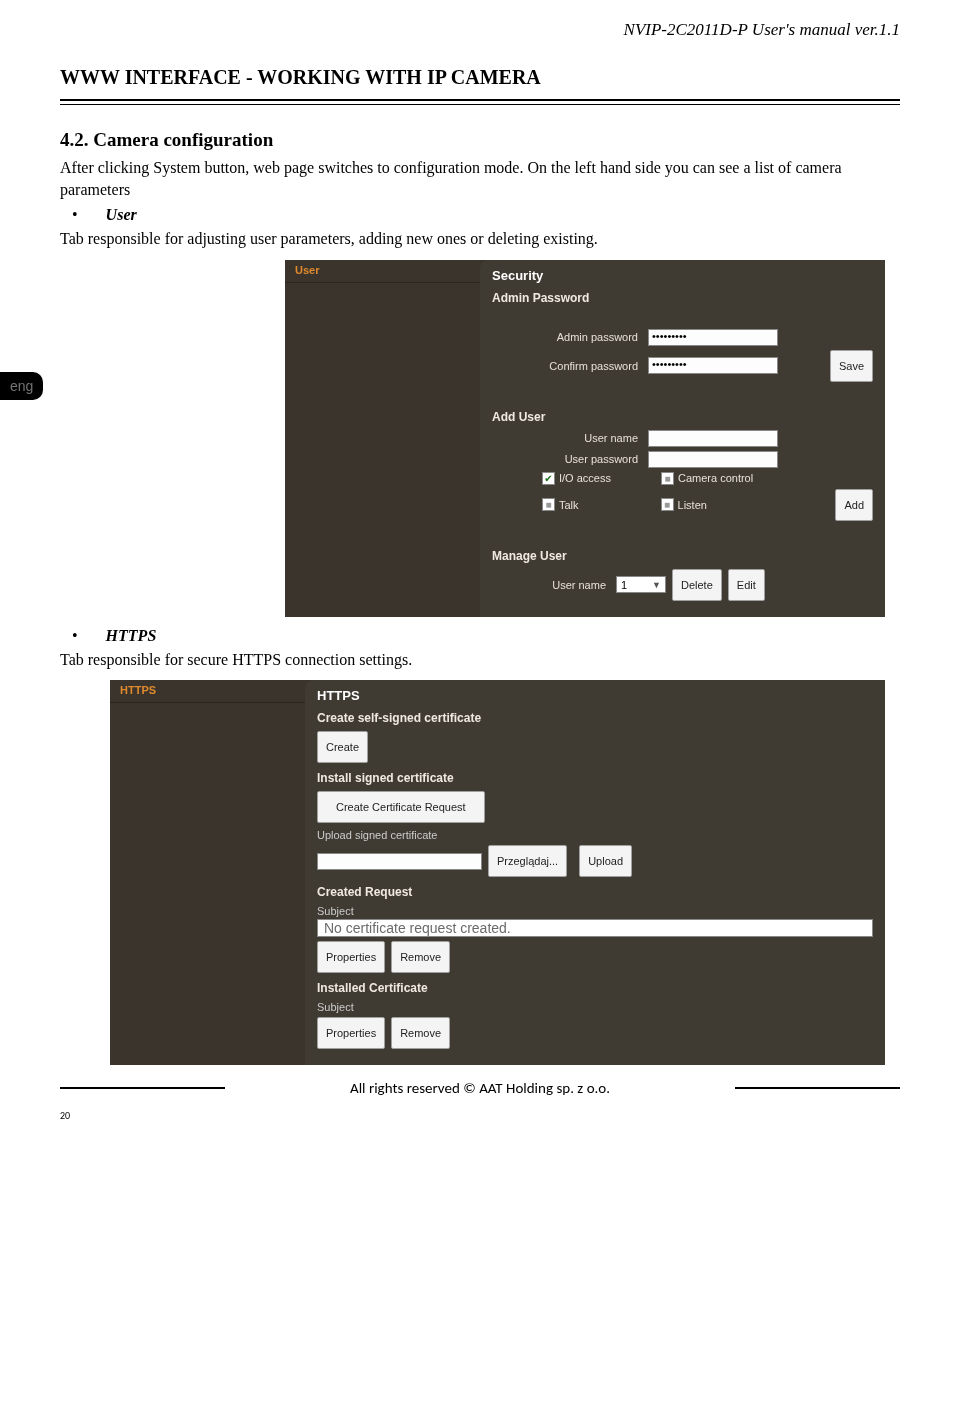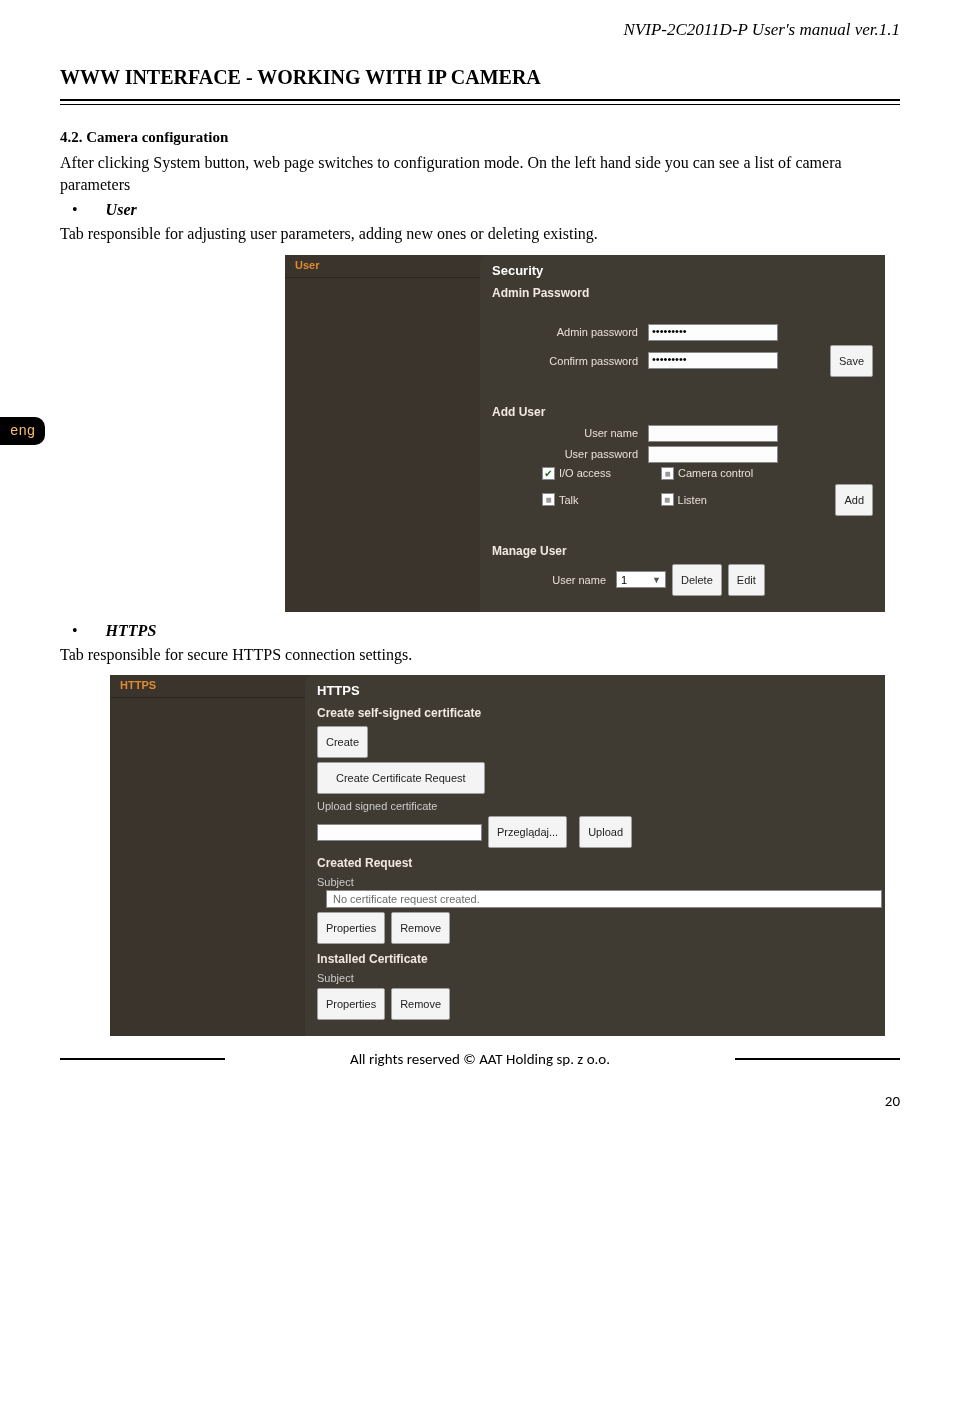--- a/index.html
+++ b/index.html
@@ -29,21 +29,21 @@
   }
   .double-rule {
     height: 6px;
     background:
       linear-gradient(#000,#000) top/100% 2px no-repeat,
       linear-gradient(#000,#000) bottom/100% 1px no-repeat;
     margin: 6px 0 24px 0;
   }
   .h3 {
     font-weight: bold;
-    font-size: 15px;
+    font-size: 19px;
     margin-bottom: 6px;
   }
   .h4 {
     font-weight: bold;
     font-style: italic;
     font-size: 16px;
     margin: 10px 0 4px 0;
   }
   .para {
     font-size: 16px;
@@ -62,24 +62,24 @@
     line-height: 1;
   }
   .bullet-label {
     font-weight: bold;
     font-style: italic;
     font-size: 16px;
   }
   .lang-tab {
     position: absolute;
     left: 0;
-    top: 417px;
+    top: 372px;
     background: #000;
-    color: #fdba74;
-    font-family: Liberation Mono, monospace;
+    color: #737373;
+    font-family: Liberation Sans, sans-serif;
     font-size: 14px;
     padding: 6px 10px;
     border-top-right-radius: 10px;
     border-bottom-right-radius: 10px;
   }
 
   
   .shot {
     background: #3a342c;
     color: #ddd;
@@ -200,22 +200,21 @@
   .med-input { width: 165px; }
   .long-readonly {
     background: #fff;
     color: #6b6b6b;
     border: 1px solid #888;
     height: 17px;
     width: 100%;
     padding: 8px 6px;
     display: flex;
     align-items: center;
-    font-size: 11px;
-    margin-left: 9px;
+    font-size: 14px;
   }
   .btn-row {
     display: flex;
     gap: 6px;
     margin: 4px 0;
   }
 
   .footer-wrap {
     display:flex;
     align-items:center;
@@ -227,24 +226,24 @@
     height:2px;
     background:#000;
   }
   .footer-text {
     flex:1;
     text-align:center;
     font-family: Calibri, Arial, sans-serif;
     font-size: 15px;
   }
   .page-num {
-    text-align:right;
+    text-align:left;
     font-family: Calibri, Arial, sans-serif;
-    font-size: 15px;
-    margin-top: 24px;
+    font-size: 10px;
+    margin-top: 12px;
   }
   .clearfix::after { content:""; display:block; clear:both; }
 </style>
 </head>
 <body>
 
 <div class="lang-tab">eng</div>
 
 <div class="page">
 
@@ -339,20 +338,21 @@
       <div class="sidebar-item">HTTPS</div>
     </div>
     <div class="panel">
       <div class="panel-title">HTTPS</div>
 
       <div class="group-title">Create self-signed certificate</div>
       <div class="btn-row">
         <div class="btn">Create</div>
       </div>
 
+      <div class="group-title">Install signed certificate</div>
       <div class="btn-row">
         <div class="btn" style="padding:11px 18px">Create Certificate Request</div>
       </div>
 
       <div class="group-sub">Upload signed certificate</div>
       <div class="form-row">
         <div class="text-input med-input"></div>
         <div class="btn">Przeglądaj...</div>
         <div class="btn" style="margin-left:6px">Upload</div>
       </div>

